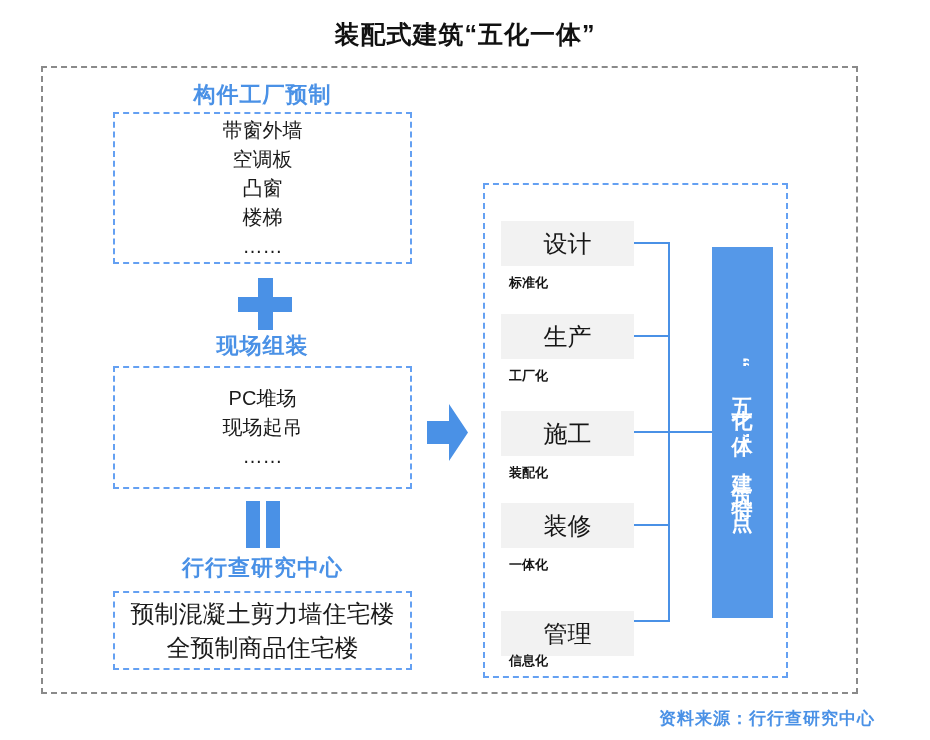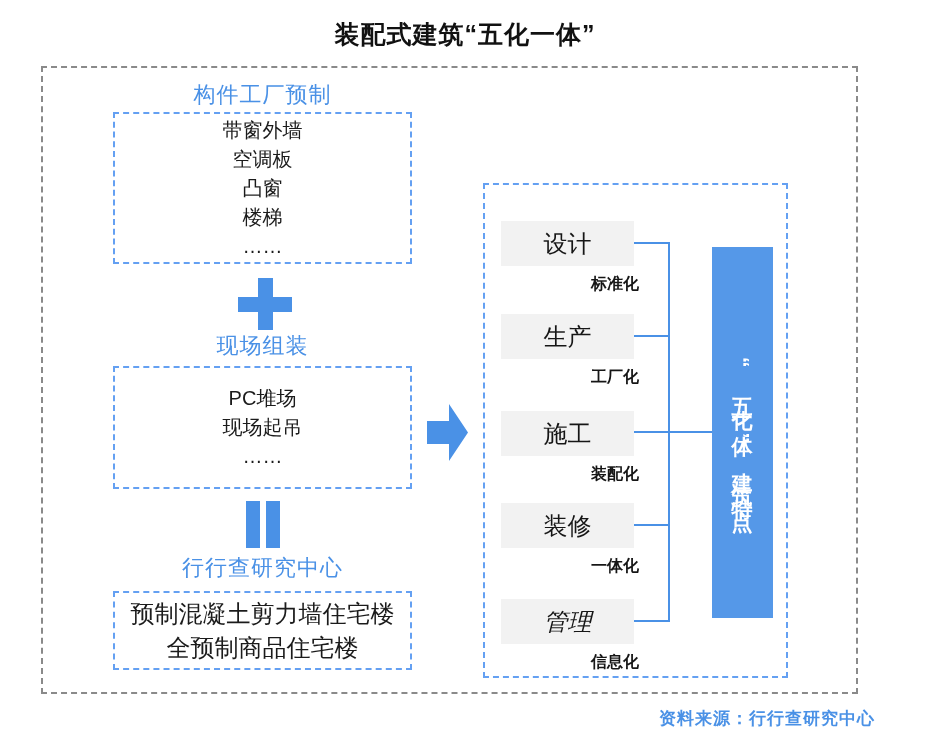--- a/index.html
+++ b/index.html
@@ -16,21 +16,21 @@
   .canvas{position:relative;width:930px;height:740px;background:#ffffff;overflow:hidden;}
 
   .title{position:absolute;left:0;top:18px;width:930px;text-align:center;
          font-size:25px;font-weight:bold;letter-spacing:1px;color:#111;}
 
   .outer-frame{position:absolute;left:41px;top:66px;width:817px;height:628px;
                border:2px dashed var(--outer-border);}
 
   
   .stage-heading{position:absolute;left:113px;width:299px;text-align:center;
-                 font-size:22px;font-weight:normal;color:var(--accent);letter-spacing:1px;}
+                 font-size:22px;font-weight:bold;color:var(--accent);letter-spacing:1px;}
   .h1{top:80px;} .h2{top:331px;} .h3{top:553px;}
 
   .dashed-box{position:absolute;left:113px;width:299px;
               border:2px dashed var(--dashed-border);background:#fff;
               display:flex;flex-direction:column;justify-content:center;
               text-align:center;}
   .box1{top:112px;height:152px;}
   .box2{top:366px;height:123px;}
   .box3{top:591px;height:79px;}
   .box1 .line,.box2 .line{font-size:20px;line-height:29px;}
@@ -45,27 +45,27 @@
   .icon-equals .bar.b1{left:0;} .icon-equals .bar.b2{left:20px;}
 
   .icon-arrow{position:absolute;left:427px;top:404px;}
 
   
   .right-panel{position:absolute;left:483px;top:183px;width:305px;height:495px;
                border:2px dashed var(--dashed-border);}
   .stage-box{position:absolute;left:16px;width:133px;height:45px;background:var(--stage-box-fill);
              display:flex;align-items:center;justify-content:center;
              font-size:24px;color:#161616;}
-  .stage-sub{position:absolute;left:4px;width:150px;text-align:right;
-             font-size:16px;font-weight:bold;color:#161616;}
+  .stage-sub{position:absolute;left:24px;width:150px;
+             font-size:13px;font-weight:bold;color:#161616;}
   .s0 .stage-box{top:36px;}  .s0 .stage-sub{top:89px;}
   .s1 .stage-box{top:129px;} .s1 .stage-sub{top:182px;}
   .s2 .stage-box{top:226px;} .s2 .stage-sub{top:279px;}
   .s3 .stage-box{top:318px;} .s3 .stage-sub{top:371px;}
-  .s4 .stage-box{top:414px;font-style:italic;} .s4 .stage-sub{top:467px;}
+  .s4 .stage-box{top:426px;} .s4 .stage-sub{top:467px;}
 
   .conn{position:absolute;background:var(--accent);}
   .stub{left:149px;width:35px;height:2px;}
   .stub0{top:57px;} .stub1{top:150px;} .stub3{top:339px;} .stub4{top:435px;}
   .stub2{top:246px;left:149px;width:78px;height:2px;}
   .vline{left:183px;top:57px;width:2px;height:380px;}
 
   .result-box{position:absolute;left:227px;top:62px;width:61px;height:371px;
               background:var(--result-box-fill);
               display:flex;align-items:center;justify-content:center;}

